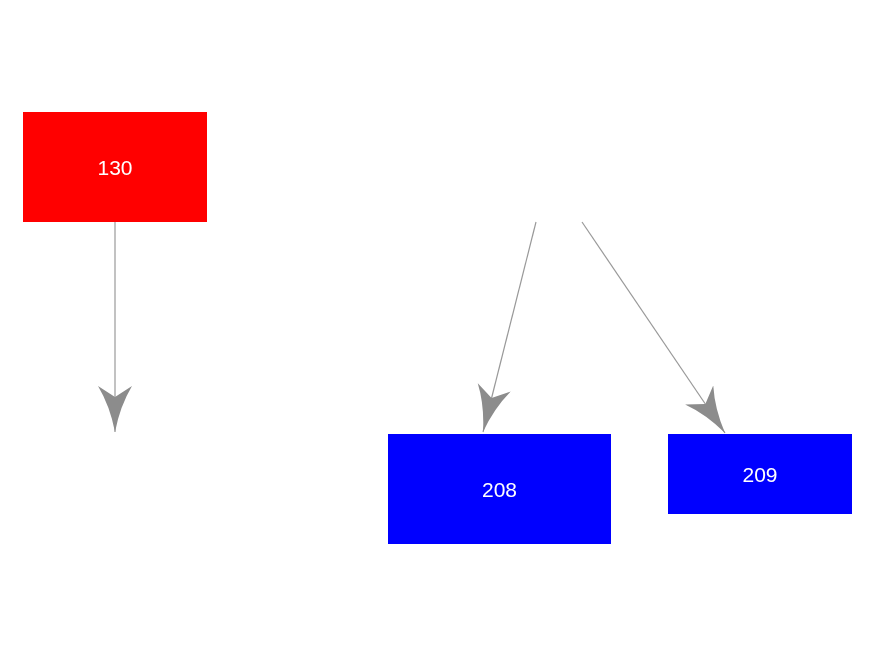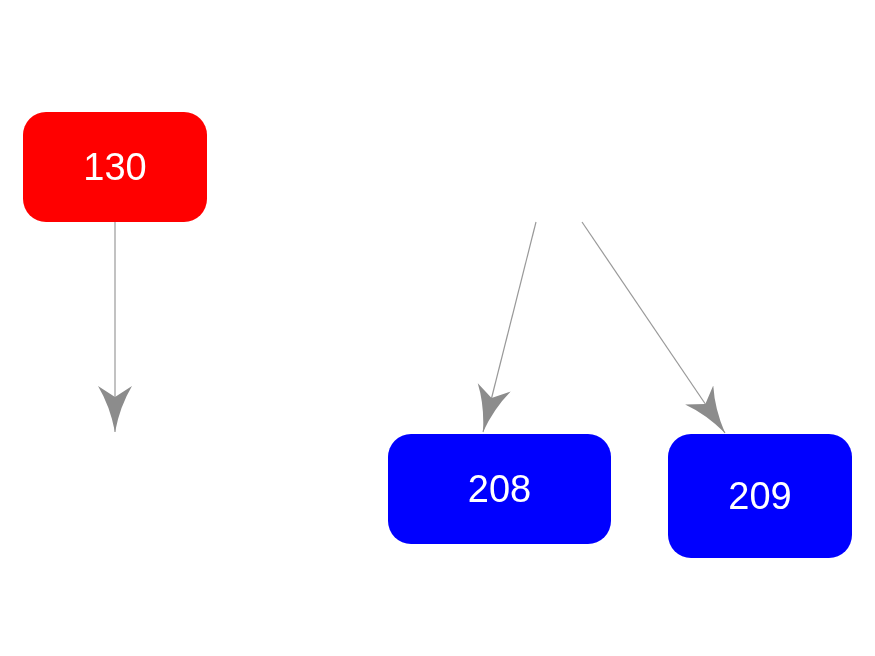--- a/index.html
+++ b/index.html
@@ -24,24 +24,23 @@
     left: 0;
     top: 0;
     width: 100%;
     height: 100%;
   }
   .diagram-node {
     position: absolute;
     display: flex;
     align-items: center;
     justify-content: center;
-    font-size: 38px;
+    font-size: 21px;
     line-height: 1;
     user-select: none;
-    border-radius: 23px;
   }
   .edge-path {
     stroke-width: 1.2;
   }
 </style>
 </head>
 <body>
 
 <div class="canvas" style="width: 875px; height: 656px; background: rgb(255, 255, 255);">
 
@@ -58,18 +57,18 @@
     </svg>
 
   <div class="nodes-layer">
 
   <div class="diagram-node" style="left: 23px; top: 112px; width: 184px; height: 110px; background: rgb(255, 0, 0); color: rgb(255, 255, 255);">
     <span>130</span>
   </div>
       <div class="diagram-node" style="left: 388px; top: 434px; width: 223px; height: 110px; background: rgb(0, 0, 255); color: rgb(255, 255, 255);">
     <span>208</span>
   </div>
-      <div class="diagram-node" style="left: 668px; top: 434px; width: 184px; height: 124px; background: rgb(0, 0, 255); color: rgb(255, 255, 255);">
+      <div class="diagram-node" style="left: 668px; top: 434px; width: 184px; height: 80px; background: rgb(0, 0, 255); color: rgb(255, 255, 255);">
     <span>209</span>
   </div>
     </div>
 
 </div>
 
 </body></html>

